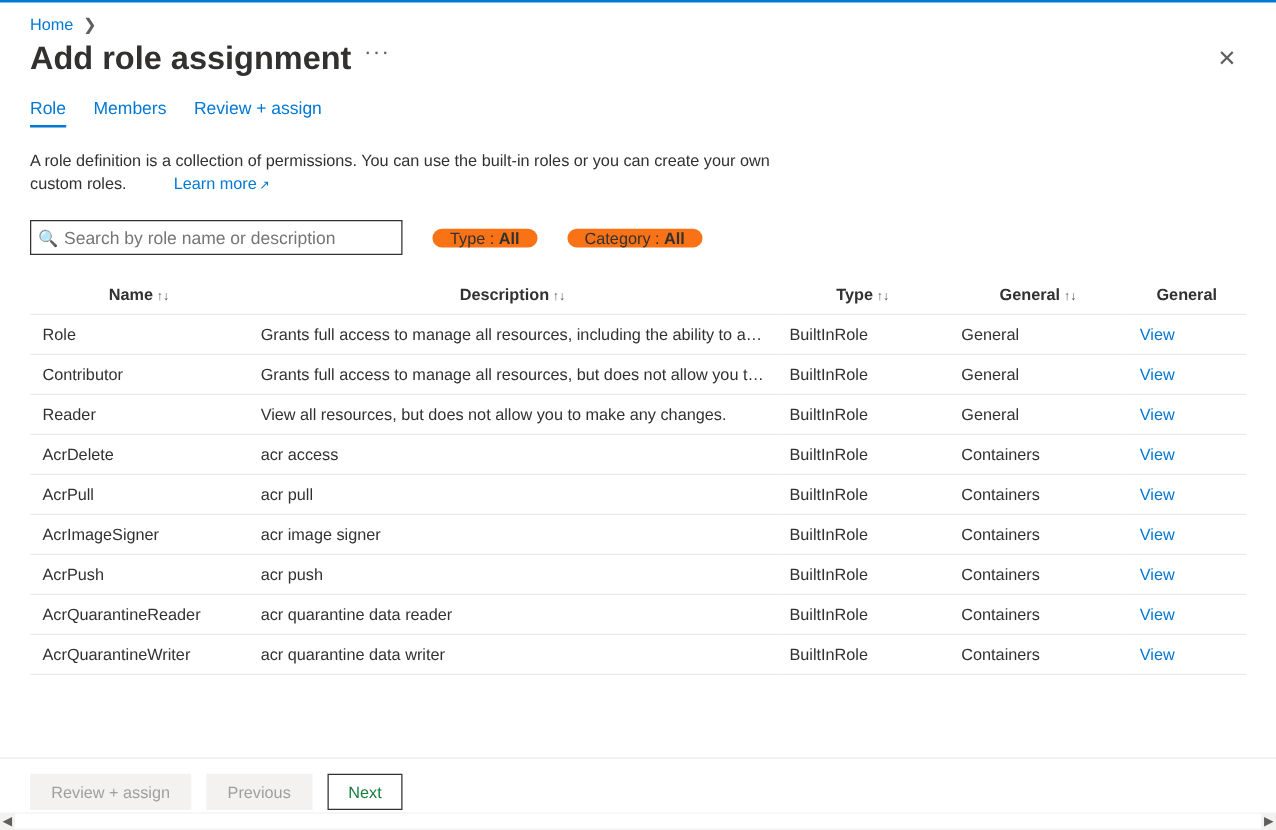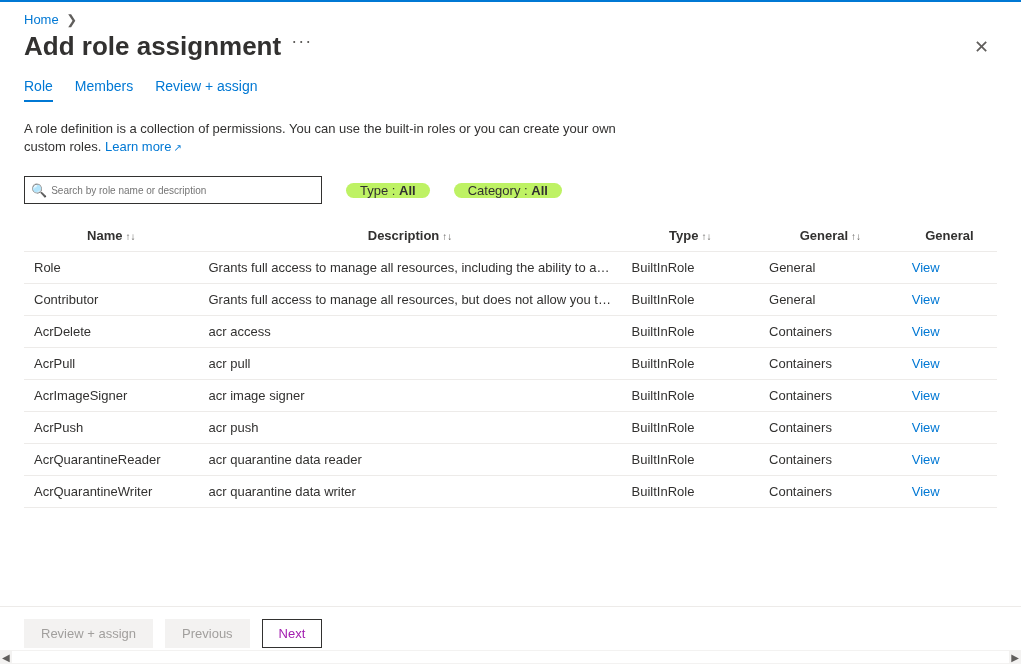--- a/index.html
+++ b/index.html
@@ -59,45 +59,45 @@
       border-bottom: 2px solid transparent;
     }
     .tab.active { border-bottom-color: #0078d4; }
     .desc-text {
       font-size: 13px;
       color: #323130;
       max-width: 620px;
       line-height: 1.4;
       margin-bottom: 20px;
     }
-    .learn-more { color: #0078d4; text-decoration: none; }
+    .learn-more { color: #0078d4; text-decoration: none; margin-left: 34px; }
     .ext-icon { font-size: 10px; margin-left: 2px; color:#0078d4;}
     .filter-row {
       display: flex;
       align-items: center;
       gap: 24px;
       margin-bottom: 16px;
     }
     .search-box {
       width: 298px;
       height: 28px;
       border: 1px solid #323130;
       display: flex;
       align-items: center;
       padding: 0 6px;
     }
     .search-icon { color: #0078d4; font-size: 13px; margin-right: 4px;}
     .search-input {
       border: none; outline: none;
       flex: 1;
-      font-size: 10px;
+      font-size: 14px;
       color: #0f172a;
     }
     .pill {
-      background: #bef264;
+      background: #f97316;
       border-radius: 14px;
       padding: 0 14px;
       font-size: 13px;
       color: #323130;
     }
     .pill b { font-weight: 600;}
     .role-table {
       width: 100%;
       border-collapse: collapse;
       table-layout: fixed;
@@ -142,21 +142,21 @@
       cursor: pointer;
       font-family: inherit;
     }
     .btn-disabled {
       background: #f3f2f1;
       color: #a19f9d;
       cursor: default;
     }
     .btn-outline {
       background: #fff;
-      color: #a21caf;
+      color: #15803d;
       border: 1px solid #323130;
     }
     .hscroll {
       position: absolute;
       bottom: 0; left: 0; right: 0;
       height: 14px;
       background: #f3f2f1;
       display:flex; align-items:center; justify-content:space-between;
       font-size:10px; color:#605e5c; padding: 0 2px;
     }
@@ -226,20 +226,27 @@
           <td class="col-det"><a href="#" class="view-link">View</a></td>
         </tr>
         <tr>
           <td class="col-name">Contributor</td>
           <td class="col-desc">Grants full access to manage all resources, but does not allow you to assign roles in Azure RBAC.</td>
           <td class="col-type">BuiltInRole</td>
           <td class="col-cat">General</td>
           <td class="col-det"><a href="#" class="view-link">View</a></td>
         </tr>
         <tr>
+          <td class="col-name">Reader</td>
+          <td class="col-desc">View all resources, but does not allow you to make any changes.</td>
+          <td class="col-type">BuiltInRole</td>
+          <td class="col-cat">General</td>
+          <td class="col-det"><a href="#" class="view-link">View</a></td>
+        </tr>
+        <tr>
           <td class="col-name">AcrDelete</td>
           <td class="col-desc">acr access</td>
           <td class="col-type">BuiltInRole</td>
           <td class="col-cat">Containers</td>
           <td class="col-det"><a href="#" class="view-link">View</a></td>
         </tr>
         <tr>
           <td class="col-name">AcrPull</td>
           <td class="col-desc">acr pull</td>
           <td class="col-type">BuiltInRole</td>

